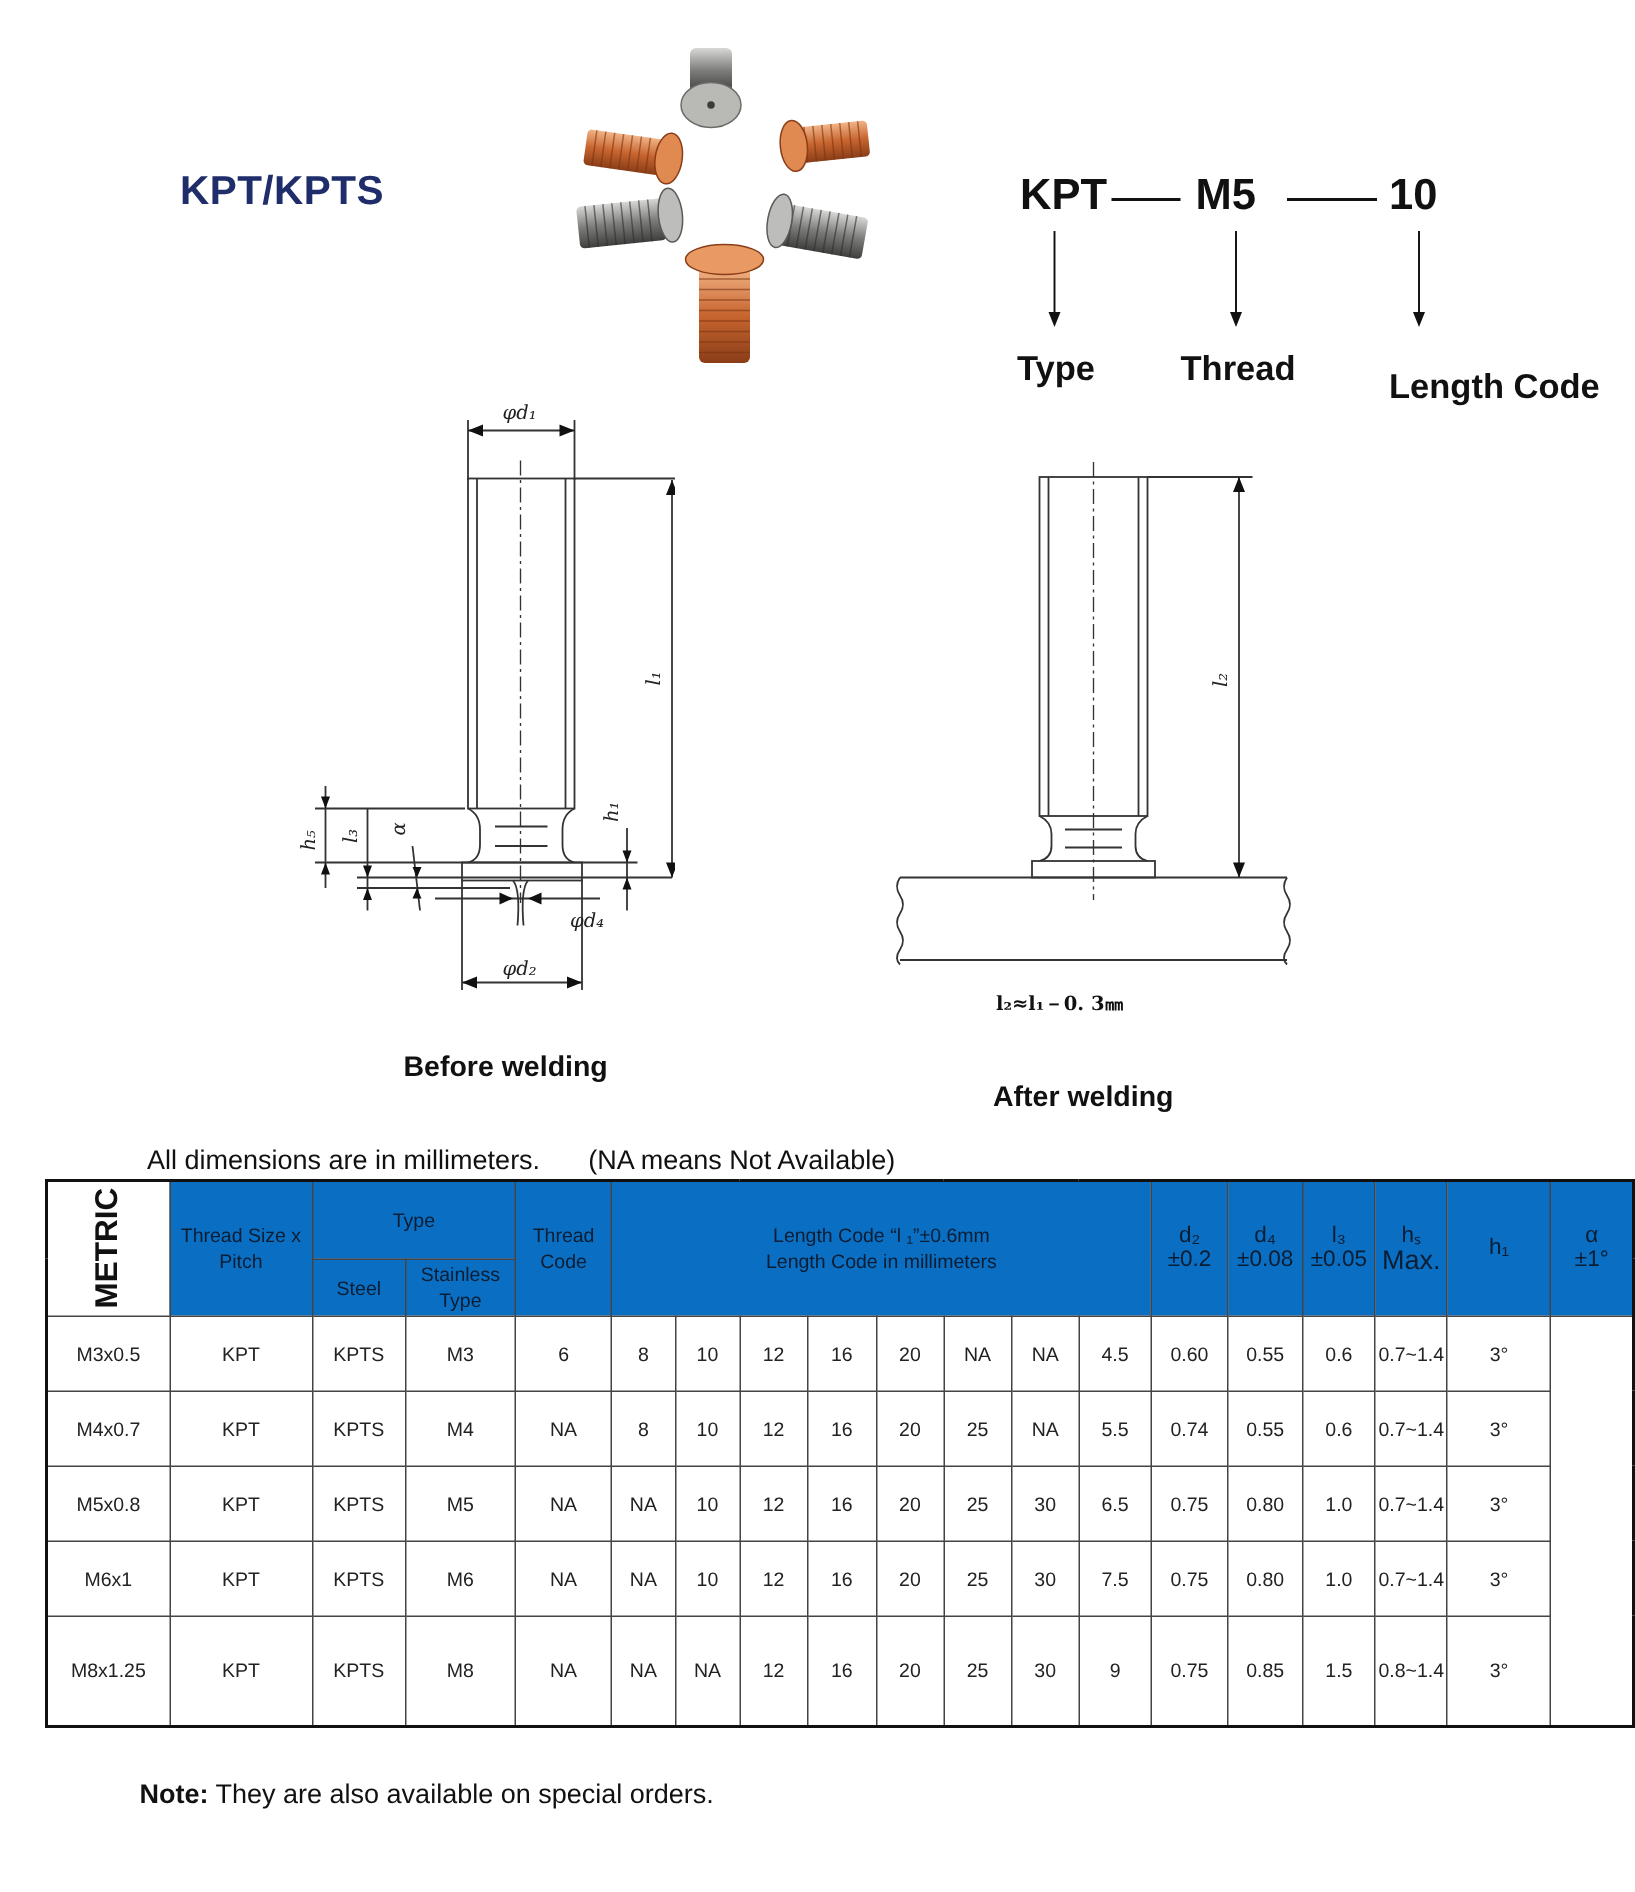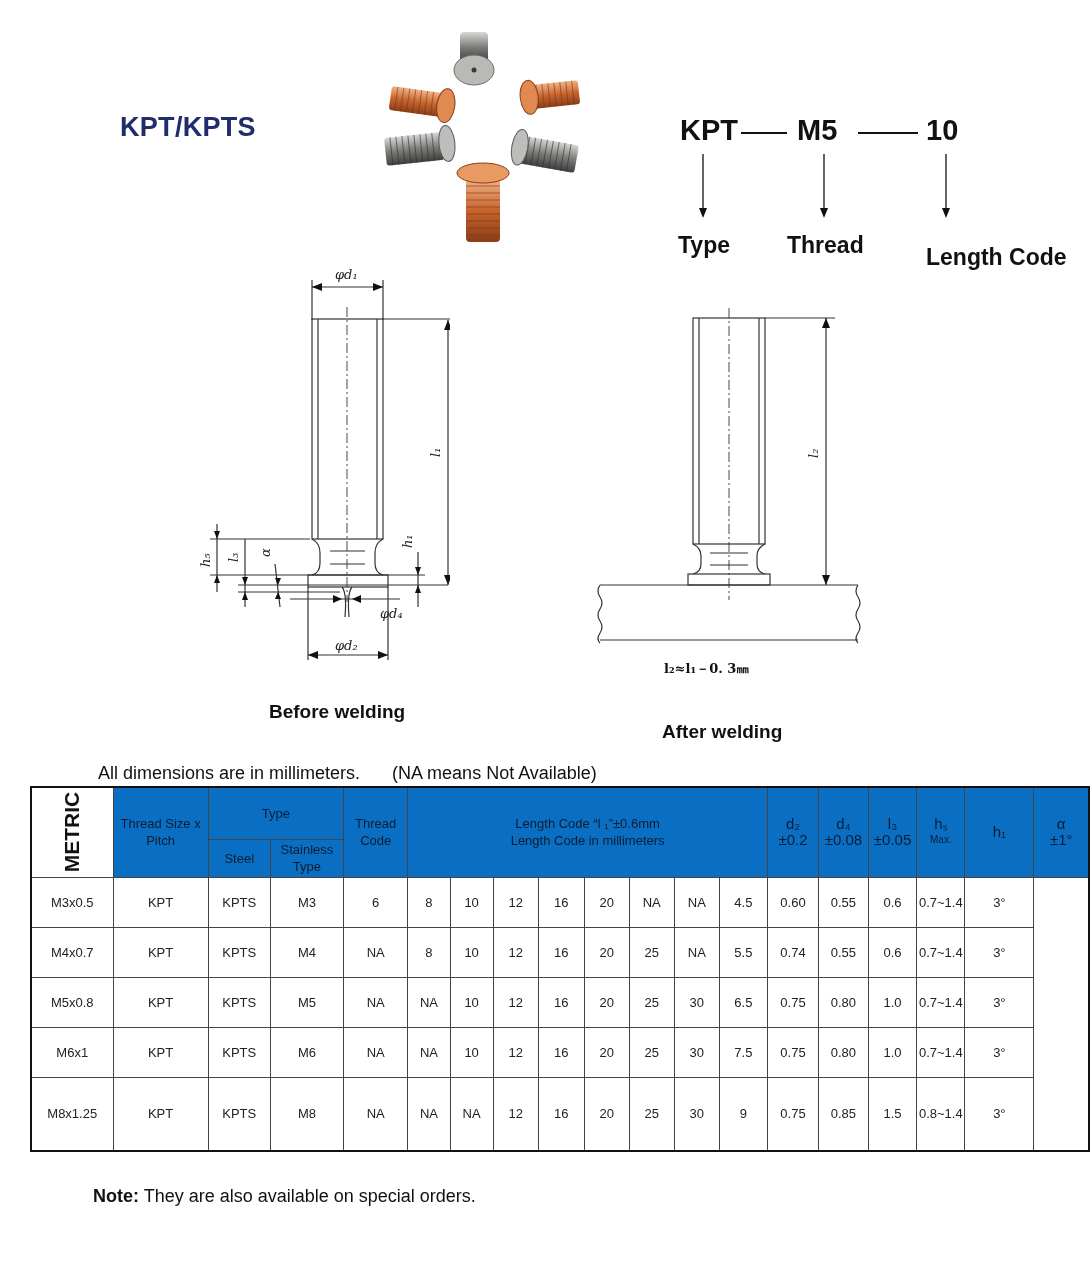--- a/index.html
+++ b/index.html
@@ -264,21 +264,21 @@
       <th rowspan="2" class="sym">
           <div>d₄</div>
           <div>±0.08</div>
         </th>
       <th rowspan="2" class="sym">
           <div>l₃</div>
           <div>±0.05</div>
         </th>
       <th rowspan="2" class="sym">
           <div>hₛ</div>
-          <div style="font-size:10px">Max.</div>
+          <div style="font-size:18px">Max.</div>
         </th>
       <th rowspan="2" class="sym">h₁</th>
       <th rowspan="2" class="sym">
           <div>α</div>
           <div>±1°</div>
         </th>
     </tr>
     <tr style="height:38px">
       <th>Steel</th>
       <th>Stainless Type</th>

